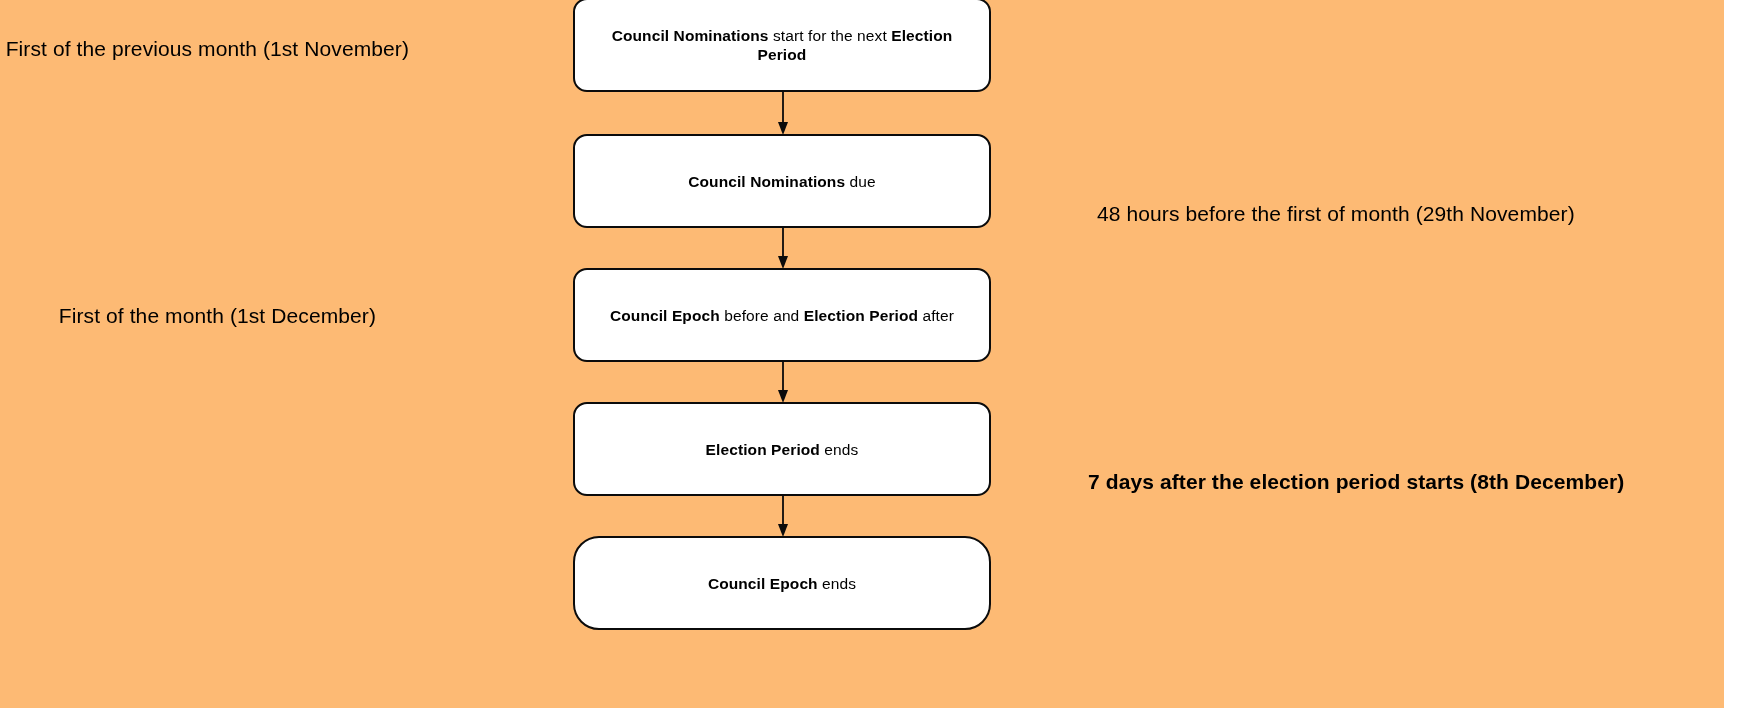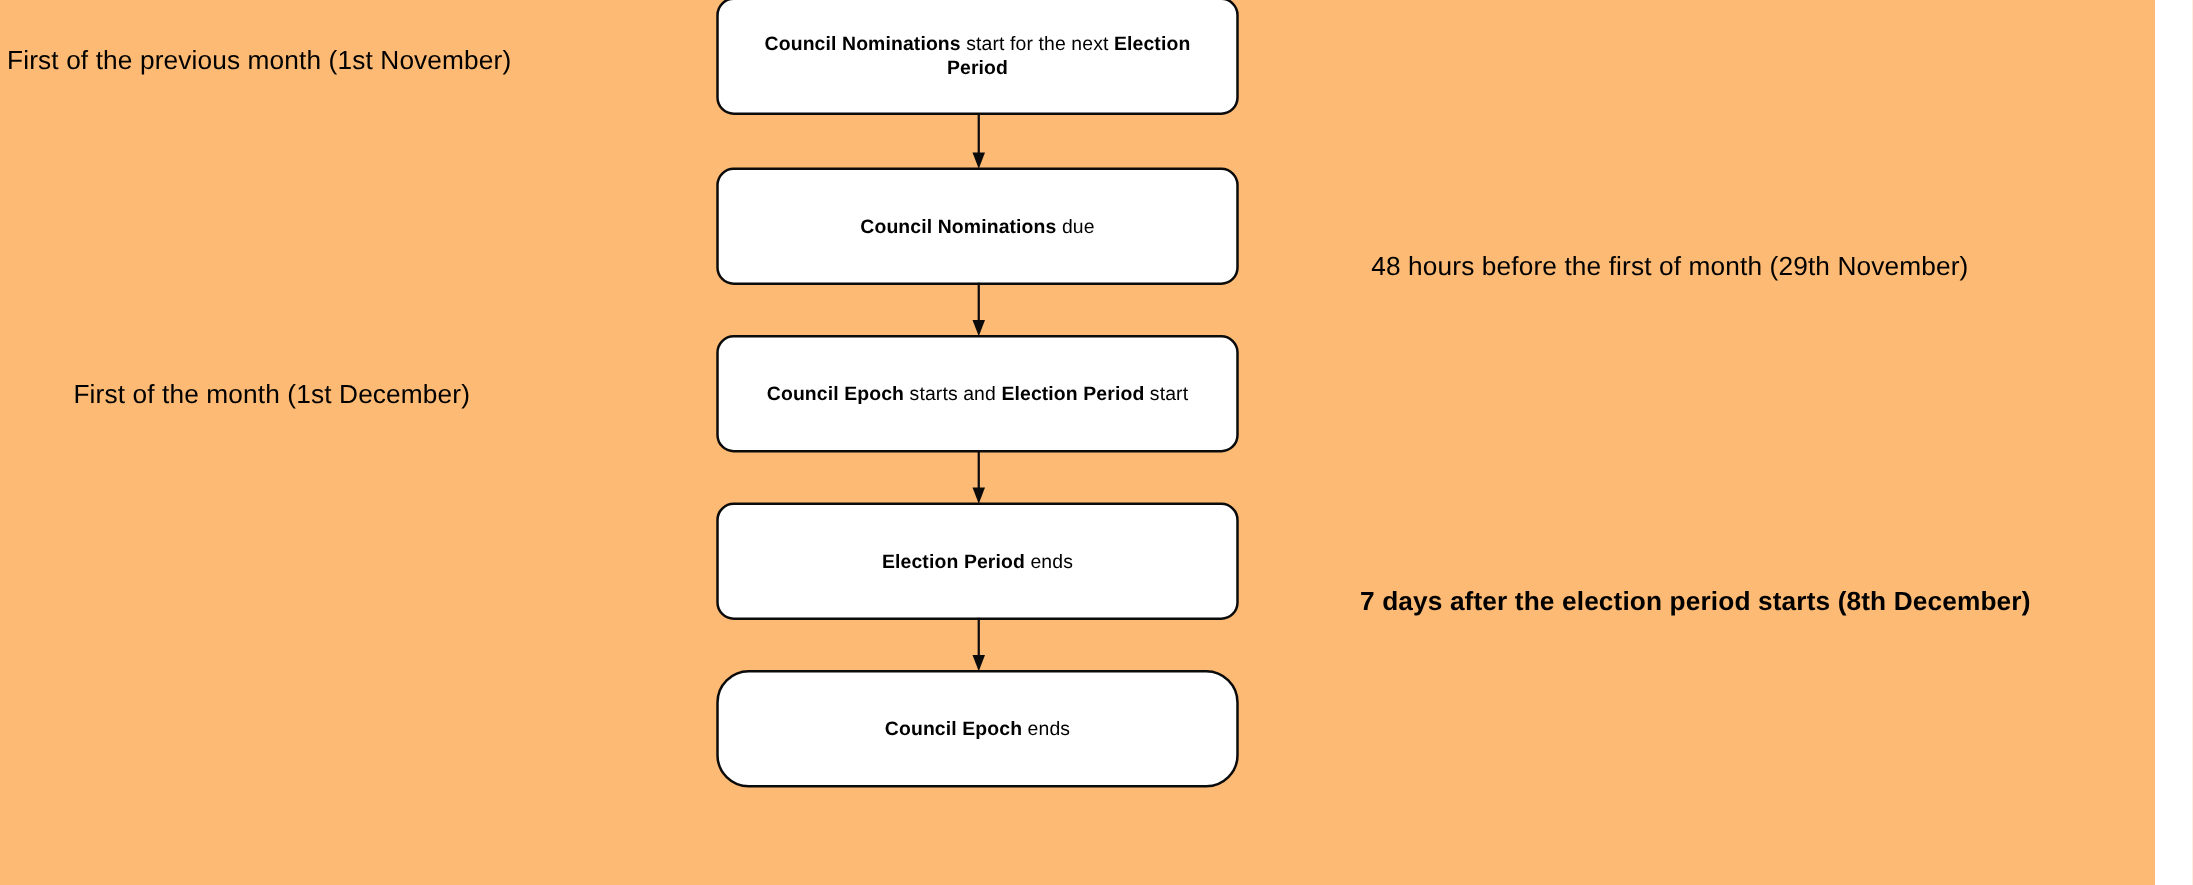--- a/index.html
+++ b/index.html
@@ -93,21 +93,21 @@
 
   <div class="node node-1">
     <span class="node-label"><b>Council Nominations</b><span> start for the next </span><b>Election Period</b></span>
   </div>
 
   <div class="node node-2">
     <span class="node-label"><b>Council Nominations</b><span> due</span></span>
   </div>
 
   <div class="node node-3">
-    <span class="node-label"><b>Council Epoch</b><span> starts and </span><b>Election Period</b><span> start</span></span>
+    <span class="node-label"><b>Council Epoch</b><span> before and </span><b>Election Period</b><span> after</span></span>
   </div>
 
   <div class="node node-4">
     <span class="node-label"><b>Election Period</b><span> ends</span></span>
   </div>
 
   <div class="node node-5">
     <span class="node-label"><b>Council Epoch</b><span> ends</span></span>
   </div>
 

